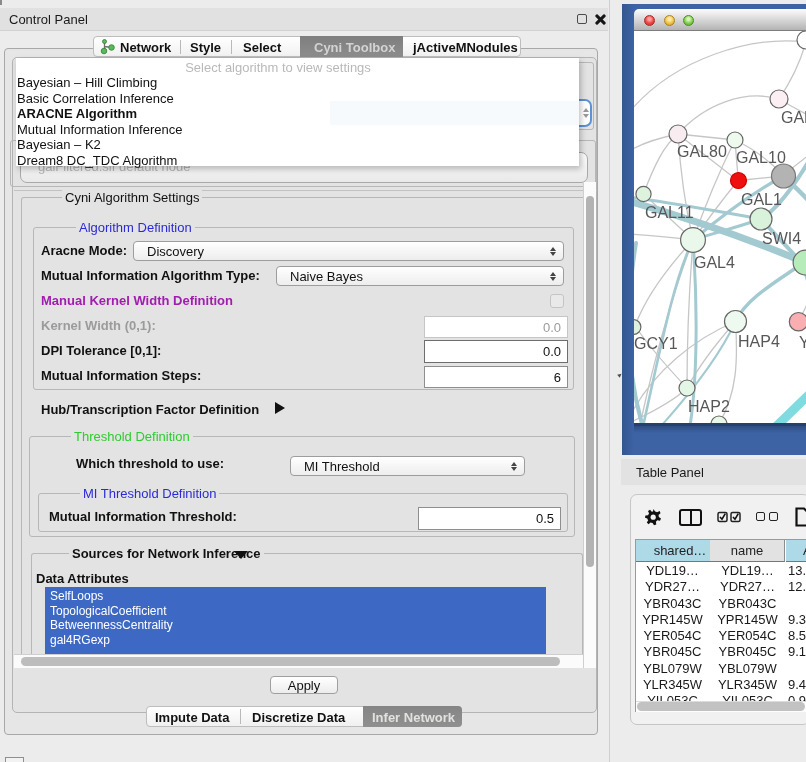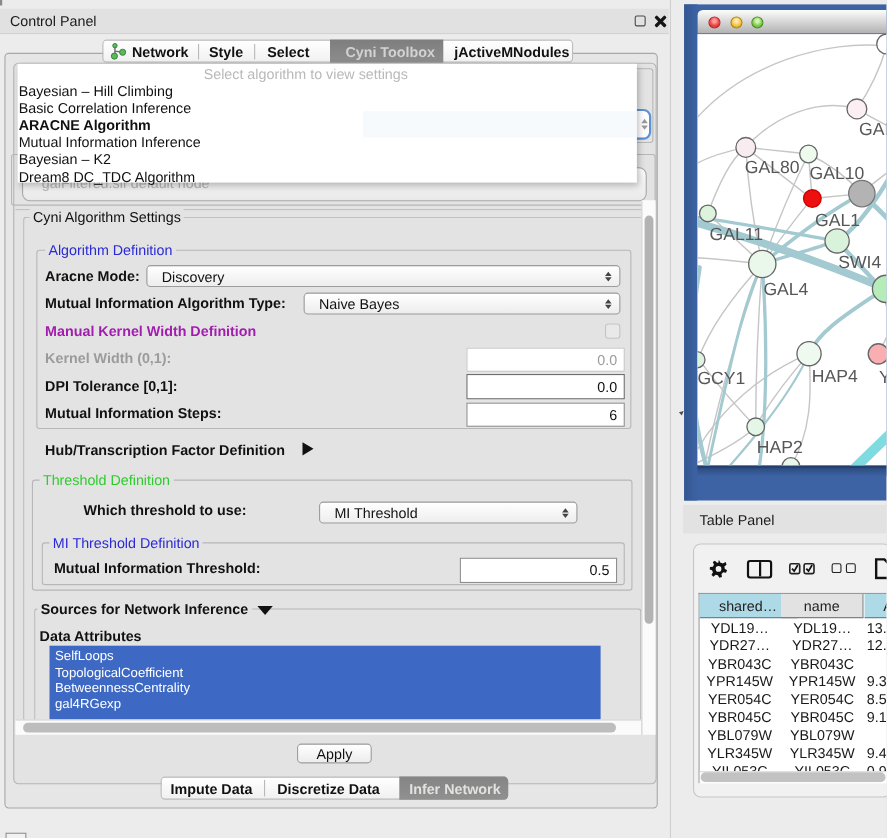--- a/index.html
+++ b/index.html
@@ -2,21 +2,21 @@
 <html><head>
 <meta charset="utf-8">
 <style>
   * { margin:0; padding:0; box-sizing:border-box; }
   html,body { width:806px; height:762px; overflow:hidden; }
   body { font-family:"Liberation Sans",sans-serif; background:#ececec; position:relative; }
   .a { position:absolute; }
   .lbl { font-size:13px; color:#111; white-space:nowrap; }
   .bold { font-weight:bold; }
   .gbox { border:1px solid #b7b7b7; border-radius:3px; }
-  .gtitle { position:absolute; top:-8px; font-size:13px; background:#e3e3e3; padding:0 3px; white-space:nowrap; }
+  .gtitle { position:absolute; top:-8px; font-size:13px; background:#e3e3e3; padding:0 3px; white-space:nowrap;margin-left:35px; }
   .field { position:absolute; background:#fff; font-size:13px; text-align:right; padding-right:6px; line-height:21px; }
   .combo { position:absolute; background:linear-gradient(#ffffff,#ededed); border:1px solid #9d9d9d; border-radius:4px; font-size:13px; color:#111; }
   .combo .ct { position:absolute; left:13px; top:2px; white-space:nowrap; }
   .combo .arr { position:absolute; right:7px; top:0; height:100%; display:flex; flex-direction:column; justify-content:center; gap:1px; }
   .combo .arr i { display:block; width:0; height:0; border-left:3.5px solid transparent; border-right:3.5px solid transparent; }
   .combo .arr .up { border-bottom:4px solid #444; }
   .combo .arr .dn { border-top:4px solid #444; }
 </style>
 </head>
 <body>

